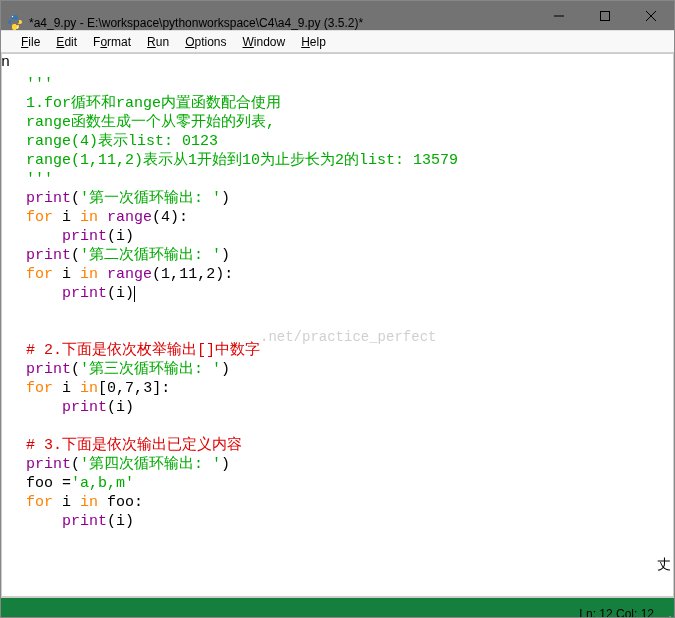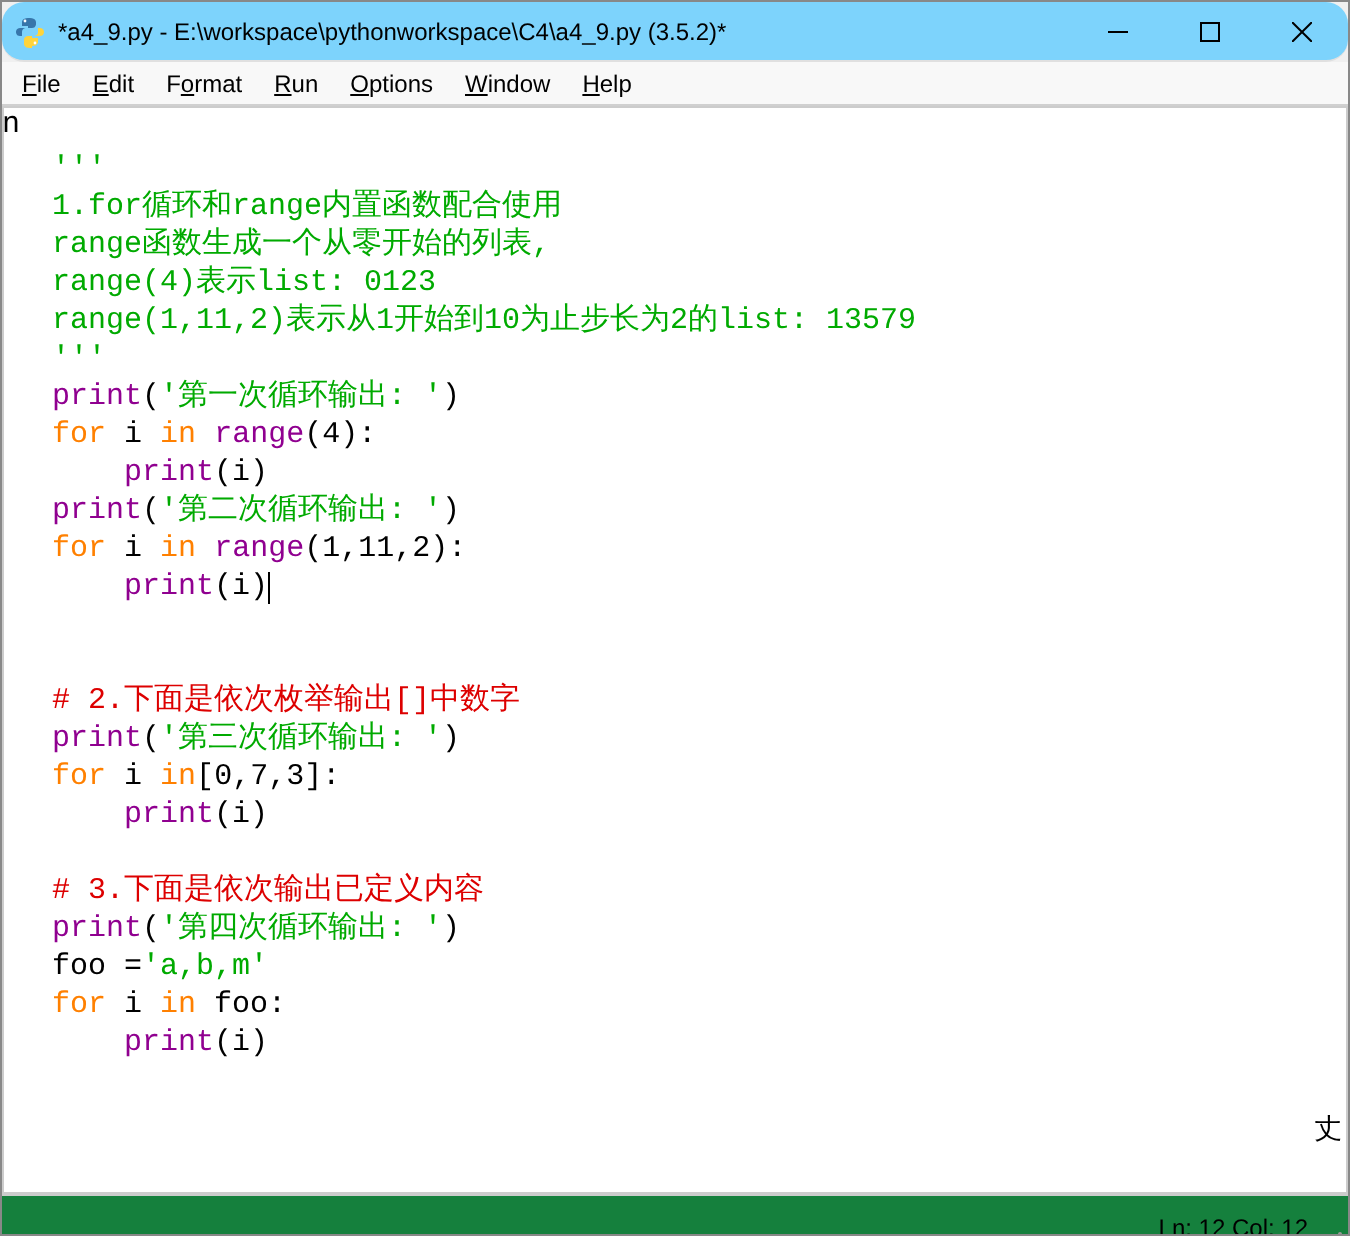--- a/index.html
+++ b/index.html
@@ -7,25 +7,24 @@
       font-family: "Segoe UI", Tahoma, sans-serif;
       font-size: 12px;
       background: #f0f0f0;
       width: 675px;
       height: 618px;
       overflow: hidden;
       border: 1px solid #888;
     }
     .titlebar {
       height: 30px;
-      background: #7dd3fc;
-      display: flex;
-      align-items: center;
+      background: #737373;
+      display: flex;
+      align-items: flex-end;
       border-bottom: 1px solid #e0e0e0;
-      border-radius: 11px;
     }
     .title-icon {
       width: 16px; height: 16px;
       margin: 0 6px;
       display: inline-flex;
       align-items: center;
       justify-content: center;
     }
     .title-text {
       flex: 1;
@@ -45,21 +44,21 @@
       justify-content: center;
       font-family: "Segoe UI Symbol", sans-serif;
       font-size: 10px;
       color: #000;
     }
     .menubar {
       height: 22px;
       background: #f8f8f8;
       display: flex;
       align-items: center;
-      padding: 0 2px;
+      padding: 0 12px;
       border-bottom: 1px solid #d0d0d0;
       font-size: 12px;
     }
     .menu-item {
       padding: 2px 8px;
       cursor: default;
     }
     .menu-item .underline { text-decoration: underline; }
     .editor-wrap {
       position: relative;
@@ -177,20 +176,21 @@
   <span class="menu-item">F<span class="underline">o</span>rmat</span>
   <span class="menu-item"><span class="underline">R</span>un</span>
   <span class="menu-item"><span class="underline">O</span>ptions</span>
   <span class="menu-item"><span class="underline">W</span>indow</span>
   <span class="menu-item"><span class="underline">H</span>elp</span>
 </div>
 
 <span class="edge-letter">n</span>
 
 <div class="editor-wrap">
+  <div class="watermark" style="top:275px;left:258px;">.net/practice_perfect</div>
   <div class="editor">
 <span class="tok-string">'''</span>
 <span class="tok-string">1.for循环和range内置函数配合使用</span>
 <span class="tok-string">range函数生成一个从零开始的列表,</span>
 <span class="tok-string">range(4)表示list: 0123</span>
 <span class="tok-string">range(1,11,2)表示从1开始到10为止步长为2的list: 13579</span>
 <span class="tok-string">'''</span>
 <span class="tok-builtin">print</span><span>(</span><span class="tok-string">'第一次循环输出: '</span><span>)</span>
 <span class="tok-keyword">for</span><span> i </span><span class="tok-keyword">in</span><span> </span><span class="tok-builtin">range</span><span>(</span><span>4</span><span>):</span>
 <span>    </span><span class="tok-builtin">print</span><span>(i)</span>

